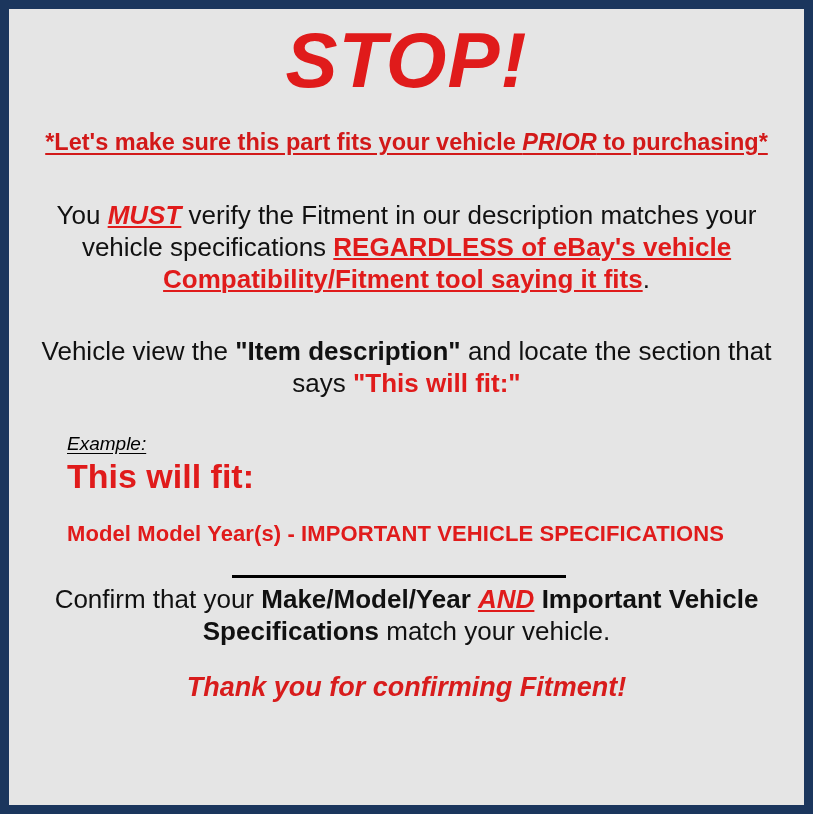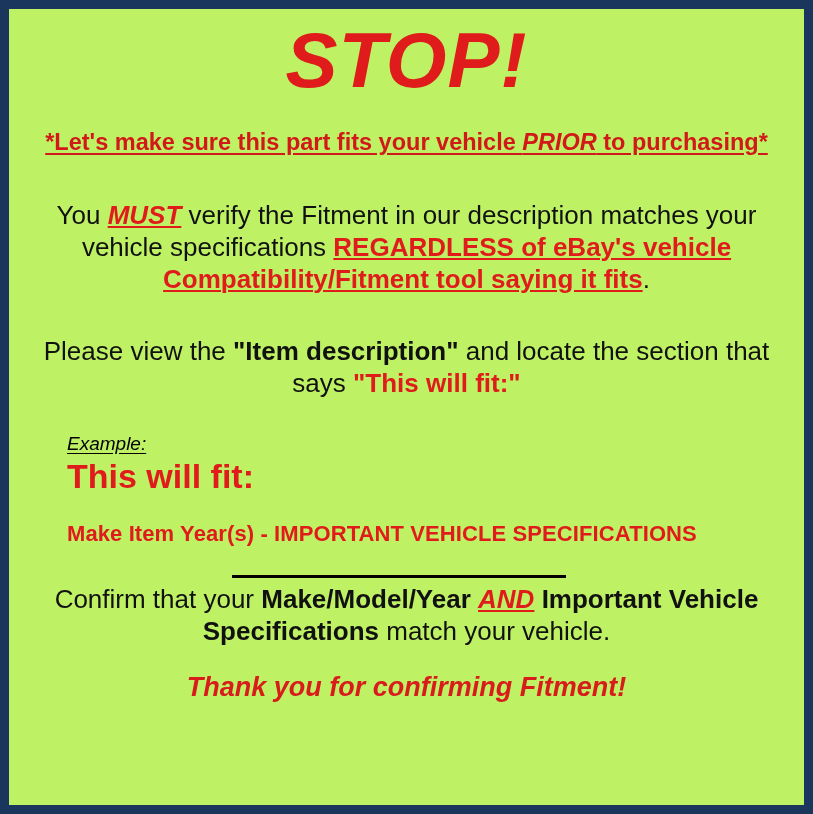--- a/index.html
+++ b/index.html
@@ -12,21 +12,21 @@
     height: 814px;
     overflow: hidden;
     font-family: "Liberation Sans", sans-serif;
   }
 
   #notice-card {
     box-sizing: border-box;
     width: 813px;
     height: 814px;
     border: 9px solid #1b365d;
-    background: #bef264;
+    background: #e5e5e5;
     position: relative;
   }
 
   .inner {
     box-sizing: border-box;
     width: 100%;
     height: 100%;
     padding: 0 10px;
     text-align: center;
     color: #000000;
@@ -140,29 +140,29 @@
 
     <div class="subtitle">
       <span class="u"><span>*Let's make sure this part fits your vehicle </span><i>PRIOR</i><span> to purchasing*</span></span>
     </div>
 
     <p class="para p1">
       <span>You </span><span class="red bold ital thick-u">MUST</span><span> verify the Fitment in our description matches your vehicle specifications </span><span class="red bold thick-u">REGARDLESS of eBay's vehicle Compatibility/Fitment tool saying it fits</span><span>.</span>
     </p>
 
     <p class="para p2">
-      <span>Please view the </span><span class="bold">"Item description"</span><span> and locate the section that says </span><span class="red bold">"This will fit:"</span>
+      <span>Vehicle view the </span><span class="bold">"Item description"</span><span> and locate the section that says </span><span class="red bold">"This will fit:"</span>
     </p>
 
     <div class="example-block">
       <div>
         <span class="example-label">Example:</span>
       </div>
       <div class="example-fit">This will fit:</div>
-      <div class="example-spec">Make Item Year(s) - IMPORTANT VEHICLE SPECIFICATIONS</div>
+      <div class="example-spec">Model Model Year(s) - IMPORTANT VEHICLE SPECIFICATIONS</div>
     </div>
 
     <div class="divider-wrap">
       <div class="divider"></div>
     </div>
 
     <p class="para p4">
       <span>Confirm that your </span><span class="bold">Make/Model/Year</span><span> </span><span class="red bold ital thick-u">AND</span><span> </span><span class="bold">Important Vehicle Specifications</span><span> match your vehicle.</span>
     </p>
 

